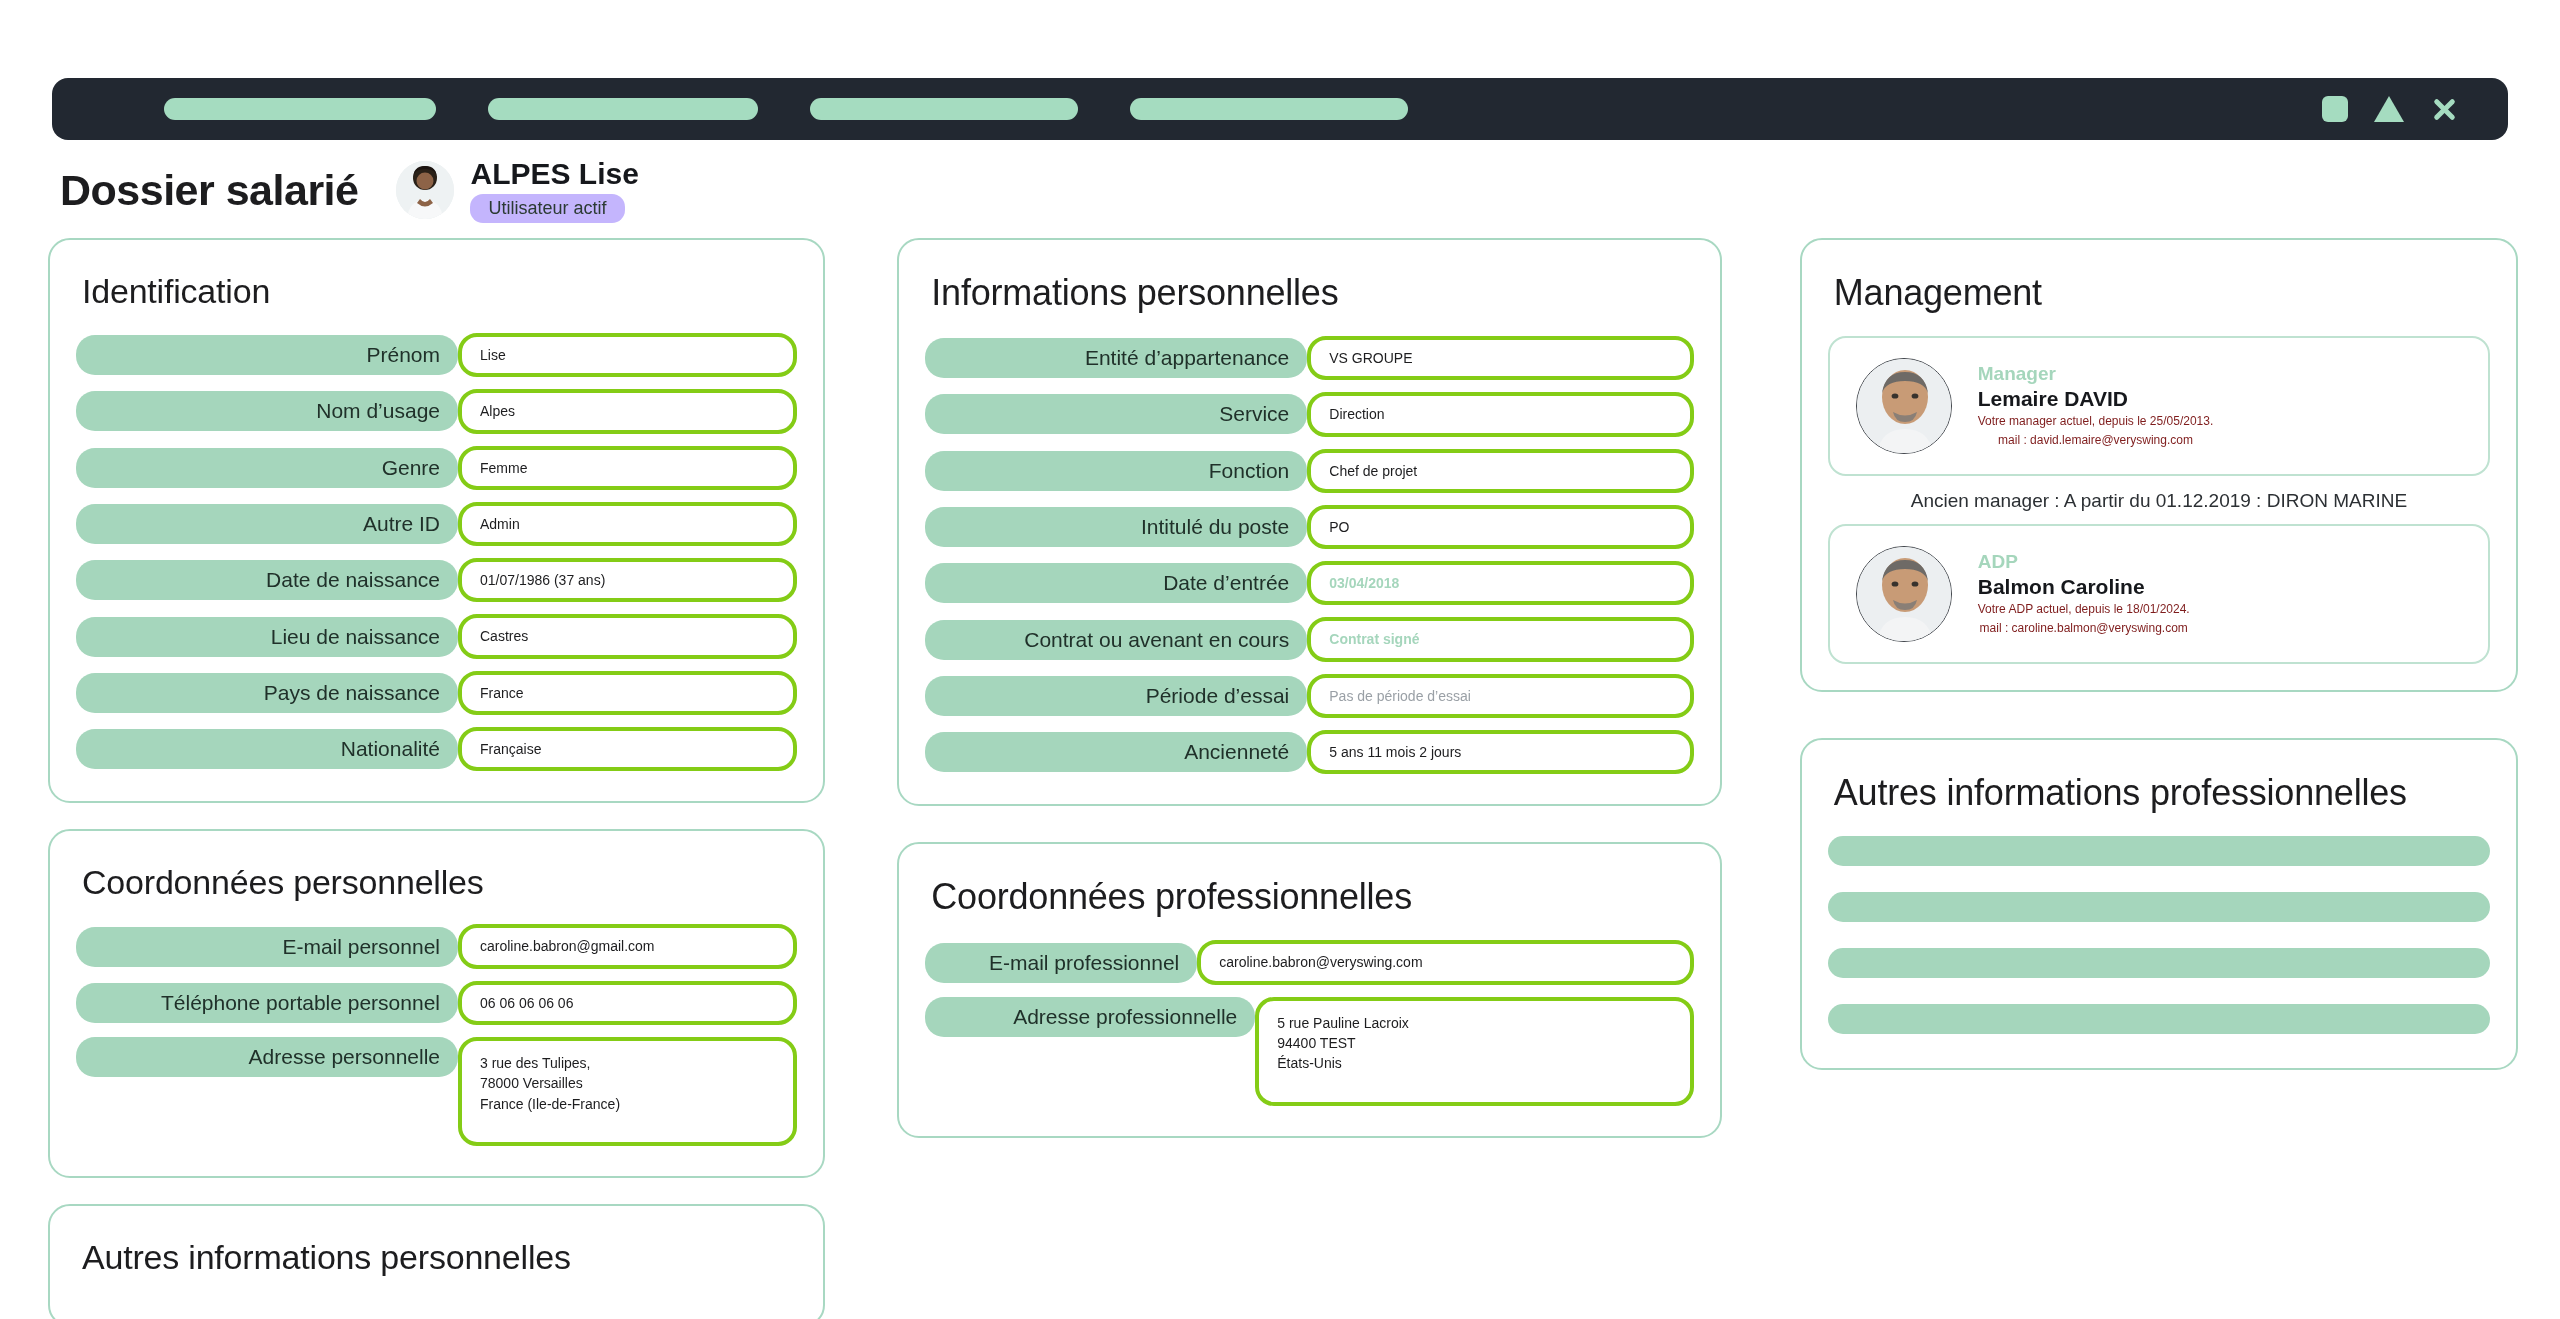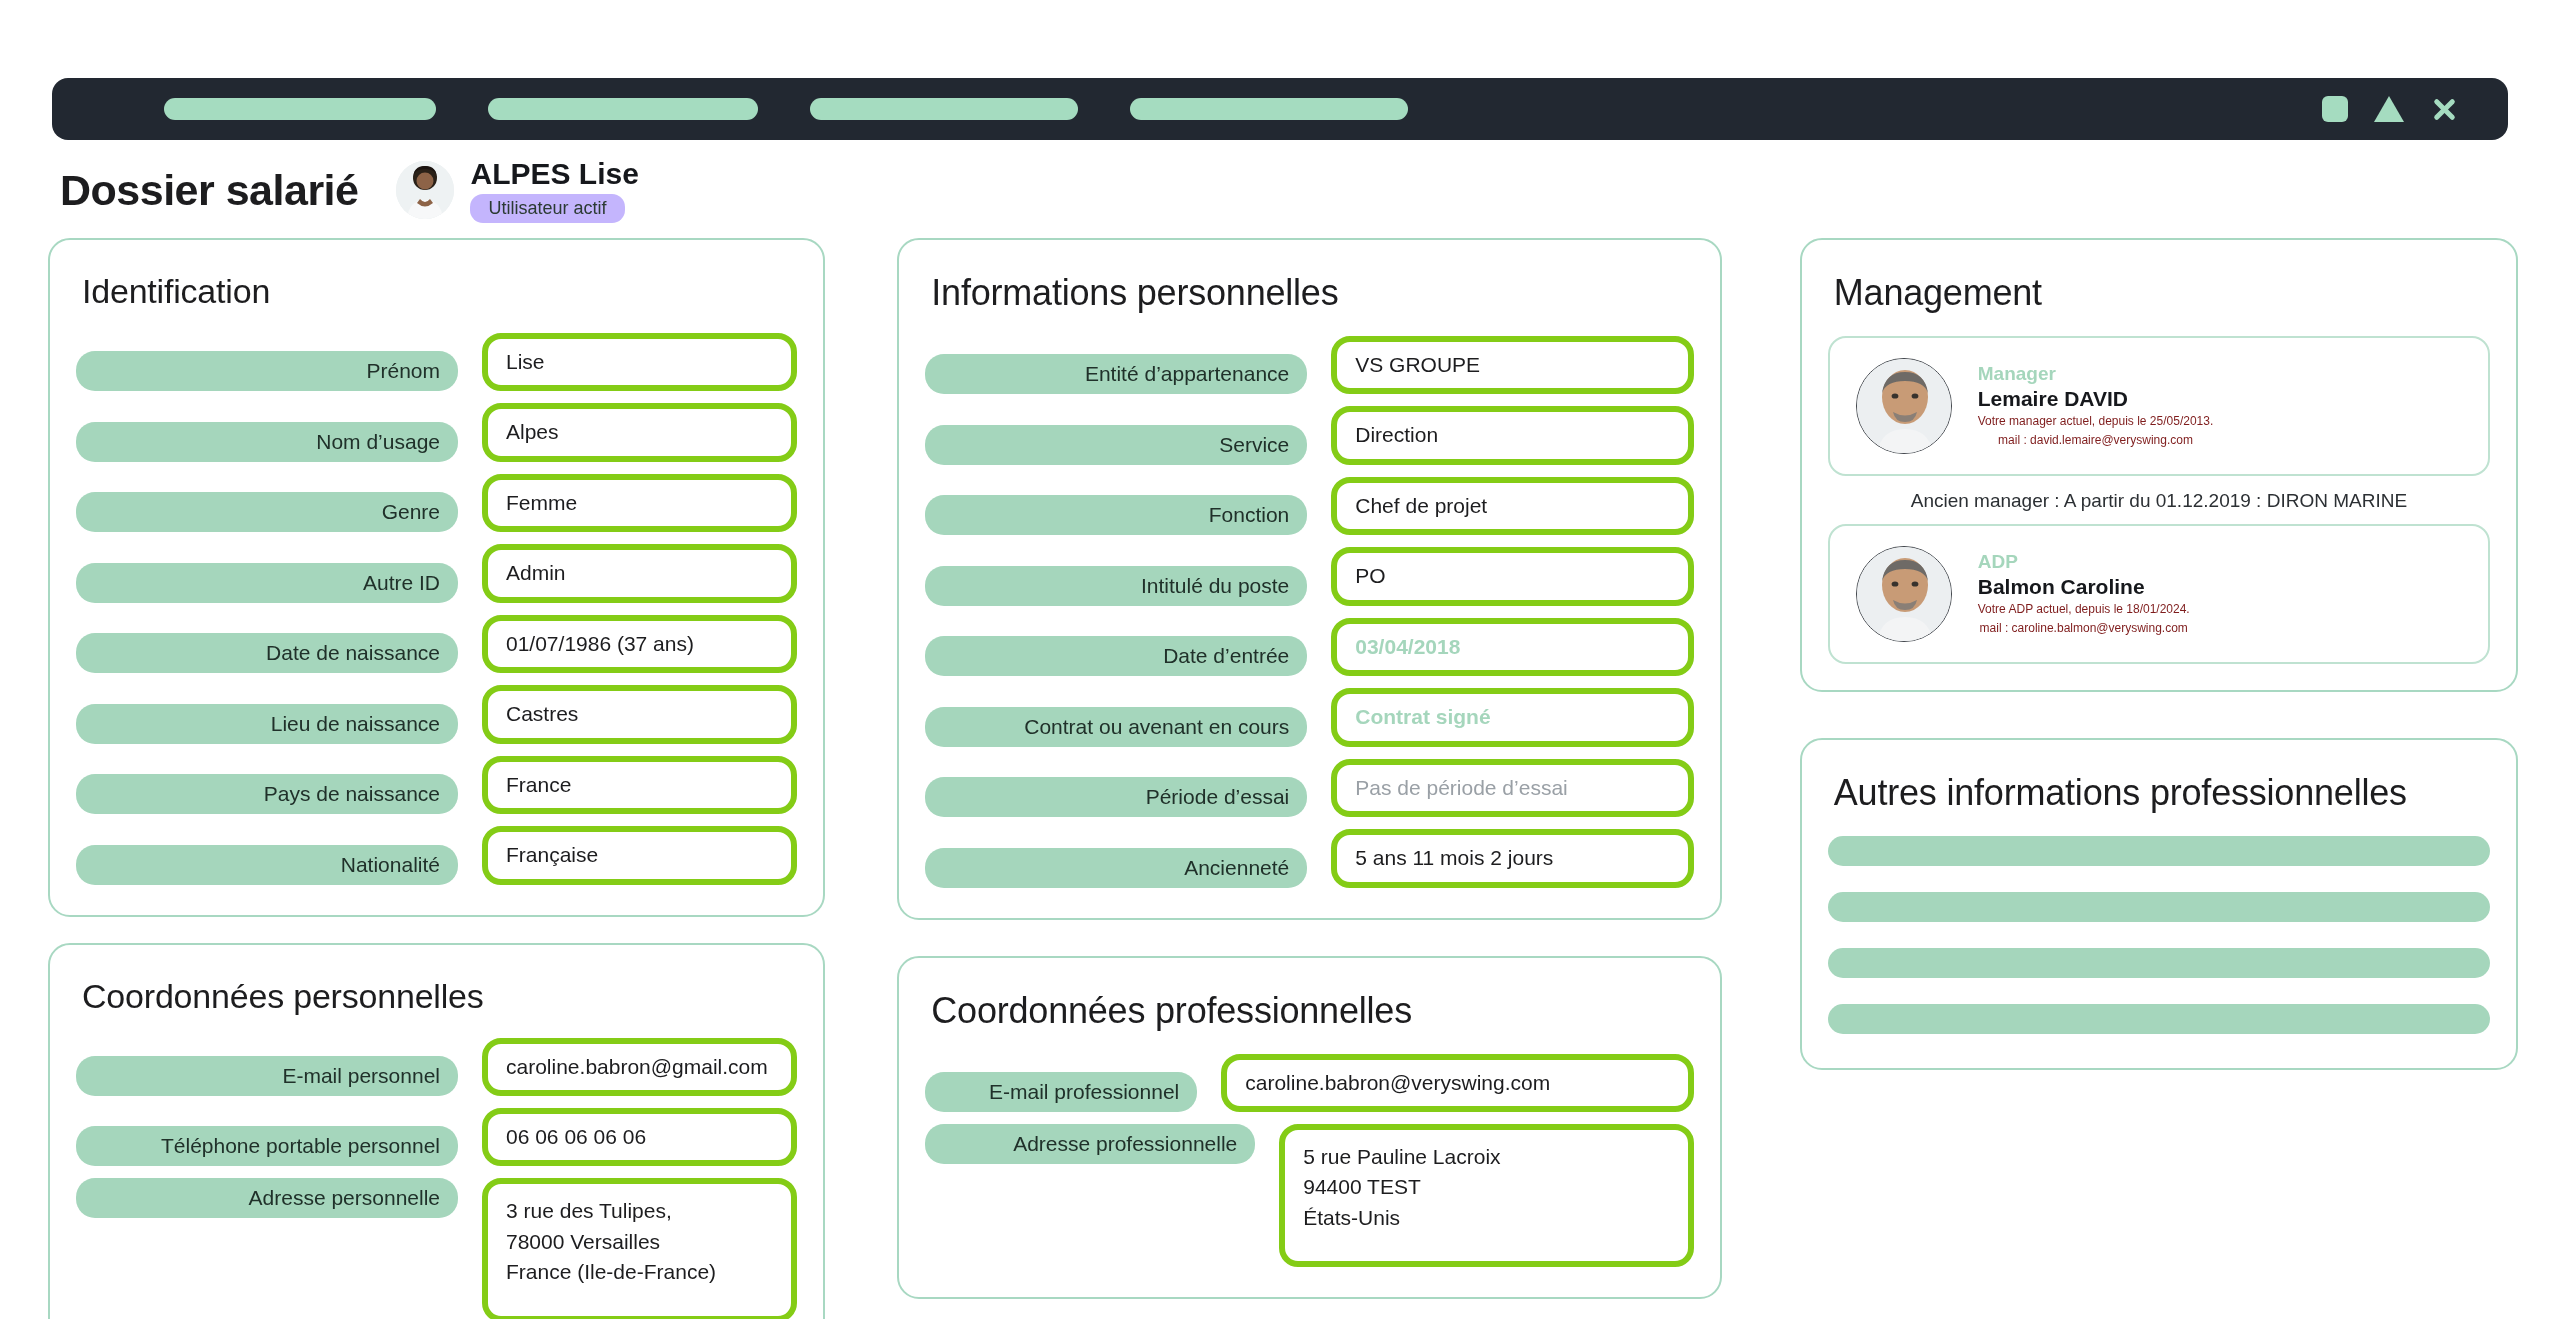--- a/index.html
+++ b/index.html
@@ -152,52 +152,51 @@
     color: #1d1d1f;
     font-weight: 400;
     margin: 10px 0 22px 6px;
     letter-spacing: -0.2px;
   }
   .card-title.big { font-size: 36px; }
 
   
   .row {
     display: flex;
-    align-items: flex-end;
+    align-items: center;
     margin-bottom: 12px;
-    gap: 12px;
+    gap: 0;
   }
   .row:last-child { margin-bottom: 4px; }
 
   .lbl {
     background: #a5d6bc;
     border-radius: 19px;
     color: #20312a;
     font-size: 21px;
     display: flex;
     align-items: center;
     justify-content: flex-end;
     padding: 0 18px;
     min-height: 40px;
     text-align: right;
     flex-shrink: 0;
   }
   .val {
-    border: 6px solid #84cc16;
+    border: 4px solid #84cc16;
     border-radius: 19px;
     color: #1d1d1f;
-    font-size: 21px;
+    font-size: 14px;
     display: flex;
     align-items: center;
     padding: 8px 18px;
     min-height: 40px;
     flex: 1;
     white-space: pre-line;
     line-height: 1.45;
-    margin-left: 12px;
   }
   .val.muted { color: #9aa0a6; }
   .val.accent { color: #a5d6bc; font-weight: 700; }
   .val.multiline { align-items: flex-start; padding-top: 12px; padding-bottom: 28px;}
 
   
   .col-left  .lbl { width: 382px; }
   .col-mid   .lbl { width: 382px; }
 
   

